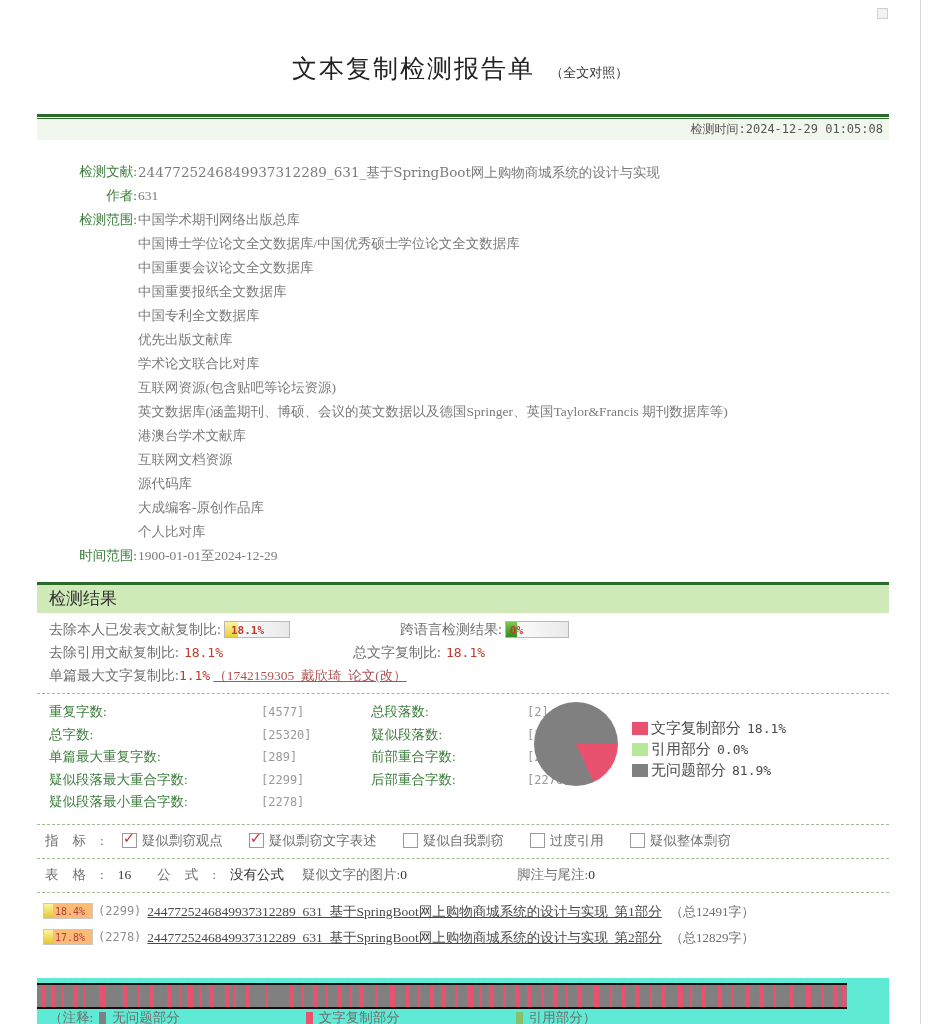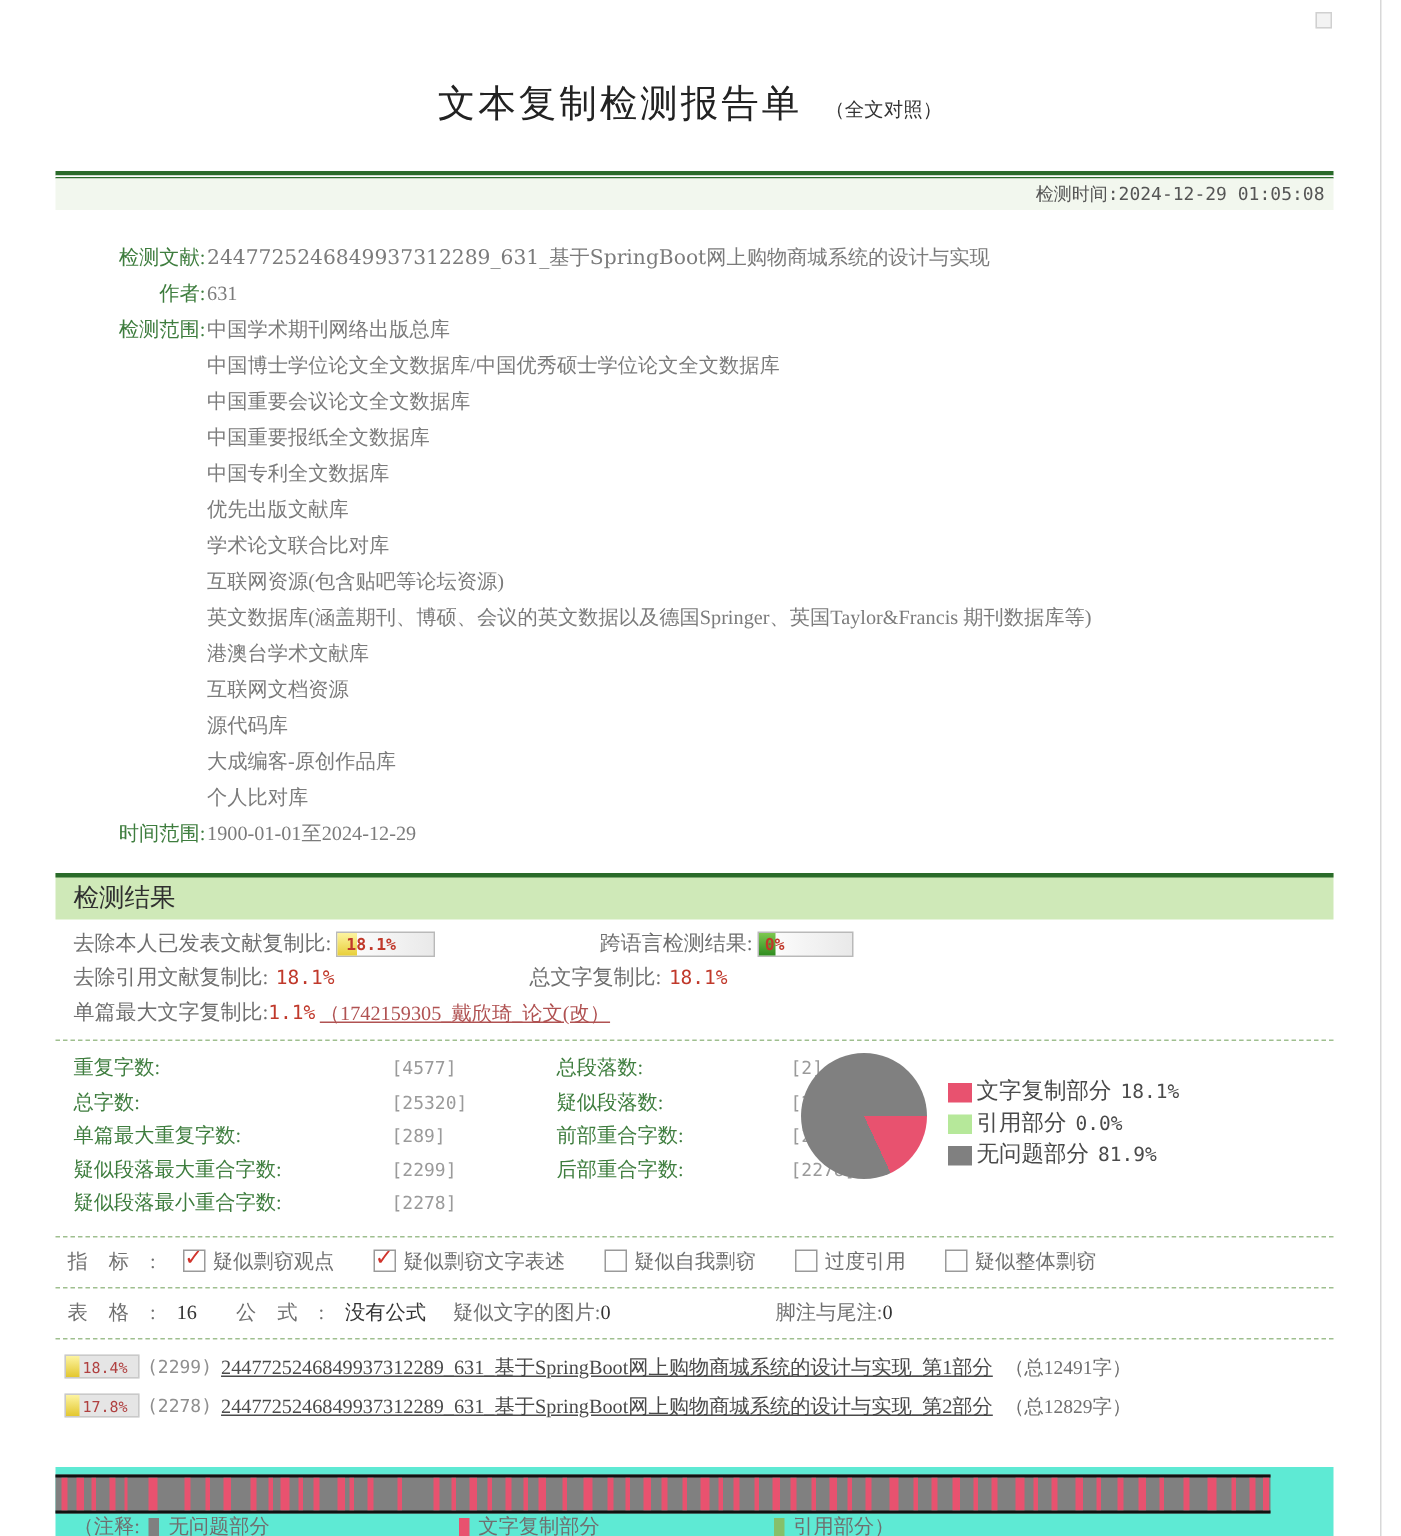--- a/index.html
+++ b/index.html
@@ -89,21 +89,21 @@
   .cb-t{color:#6f6f6f;font-size:13.5px;}
 
   .tbl-row{border-bottom:1px dashed #9fbf8f;padding:7px 0 8px 8px;display:flex;align-items:center;font-size:13.5px;color:#6f6f6f;}
   .sp-lbl{letter-spacing:14px;}
   .strong{color:#333;}
 
   
   .parts{padding:7px 0 2px 6px;border-bottom:0;}
   .part-row{display:flex;align-items:center;line-height:23px;margin-bottom:3px;}
   .ppill{display:inline-block;width:48px;height:14px;line-height:14px;border:1px solid #c9c9c9;
-         position:relative;background:#e5e5e5;margin-right:5px;flex:0 0 auto;}
+         position:relative;background:#fdba74;margin-right:5px;flex:0 0 auto;}
   .ppill .pf{position:absolute;left:0;top:0;bottom:0;width:9px;background:linear-gradient(to bottom,#fdf4a0,#e3c72f);}
   .ppill .pt{position:relative;z-index:2;color:#b04040;font-family:"DejaVu Sans Mono","Liberation Mono",monospace;font-size:10px;padding-left:11px;}
   .pcnt{color:#8f8f8f;font-family:"DejaVu Sans Mono","Liberation Mono",monospace;font-size:12px;margin-right:6px;}
   .plink{color:#4a4a4a;text-decoration:underline;font-size:13.5px;}
   .ptot{color:#6f6f6f;font-size:13px;margin-left:8px;}
 
   
   .strip-zone{position:absolute;left:37px;top:978px;width:852px;height:46px;background:#5eead4;}
   .strip{position:absolute;left:0;top:5px;width:810px;height:22px;background:#808080;border-top:2px solid #111;border-bottom:2px solid #111;overflow:hidden;}
   .strip .bar{position:absolute;top:0;bottom:0;background:#e8526f;}

